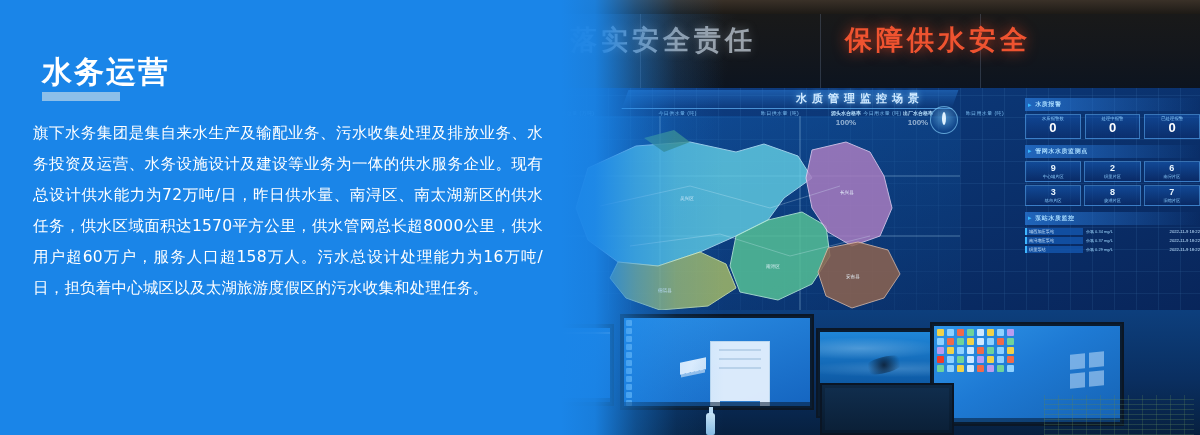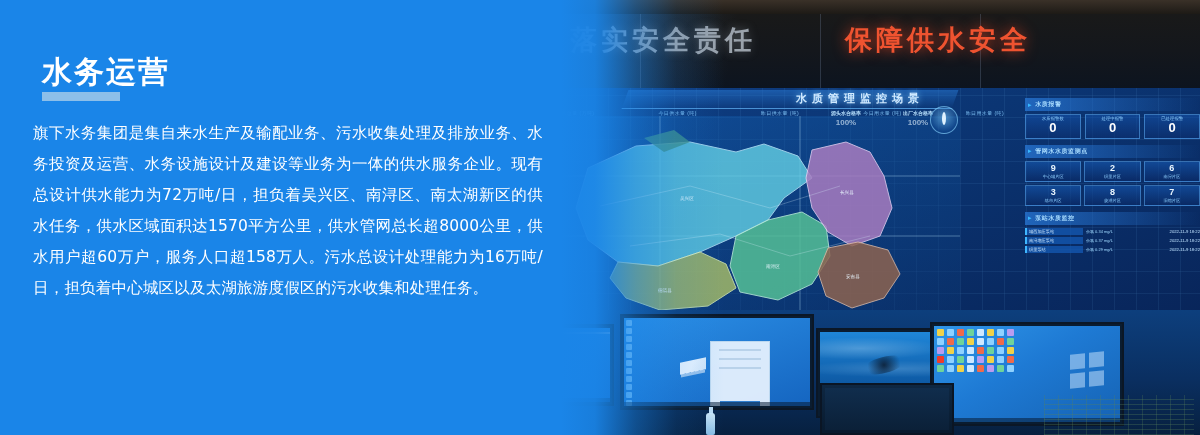--- a/index.html
+++ b/index.html
@@ -475,16 +475,16 @@
         <div class="bottle"></div>
       </div>
 
       <div class="fade"></div>
     </div>
   </div>
 
   <div class="content">
     <h1 class="title">水务运营</h1>
     <div class="accent"></div>
-    <p class="body-text">旗下水务集团是集自来水生产及输配业务、污水收集处理及排放业务、水务投资及运营、水务设施设计及建设等业务为一体的供水服务企业。现有总设计供水能力为72万吨/日，担负着吴兴区、南浔区、南太湖新区的供水任务，供水区域面积达1570平方公里，供水管网总长超8000公里，供水用户超60万户，服务人口超158万人。污水总设计处理能力为16万吨/日，担负着中心城区以及太湖旅游度假区的污水收集和处理任务。</p>
+    <p class="body-text">旗下水务集团是集自来水生产及输配业务、污水收集处理及排放业务、水务投资及运营、水务设施设计及建设等业务为一体的供水服务企业。现有总设计供水能力为72万吨/日，昨日供水量、南浔区、南太湖新区的供水任务，供水区域面积达1570平方公里，供水管网总长超8000公里，供水用户超60万户，服务人口超158万人。污水总设计处理能力为16万吨/日，担负着中心城区以及太湖旅游度假区的污水收集和处理任务。</p>
   </div>
 
 </div>
 
 </body></html>

